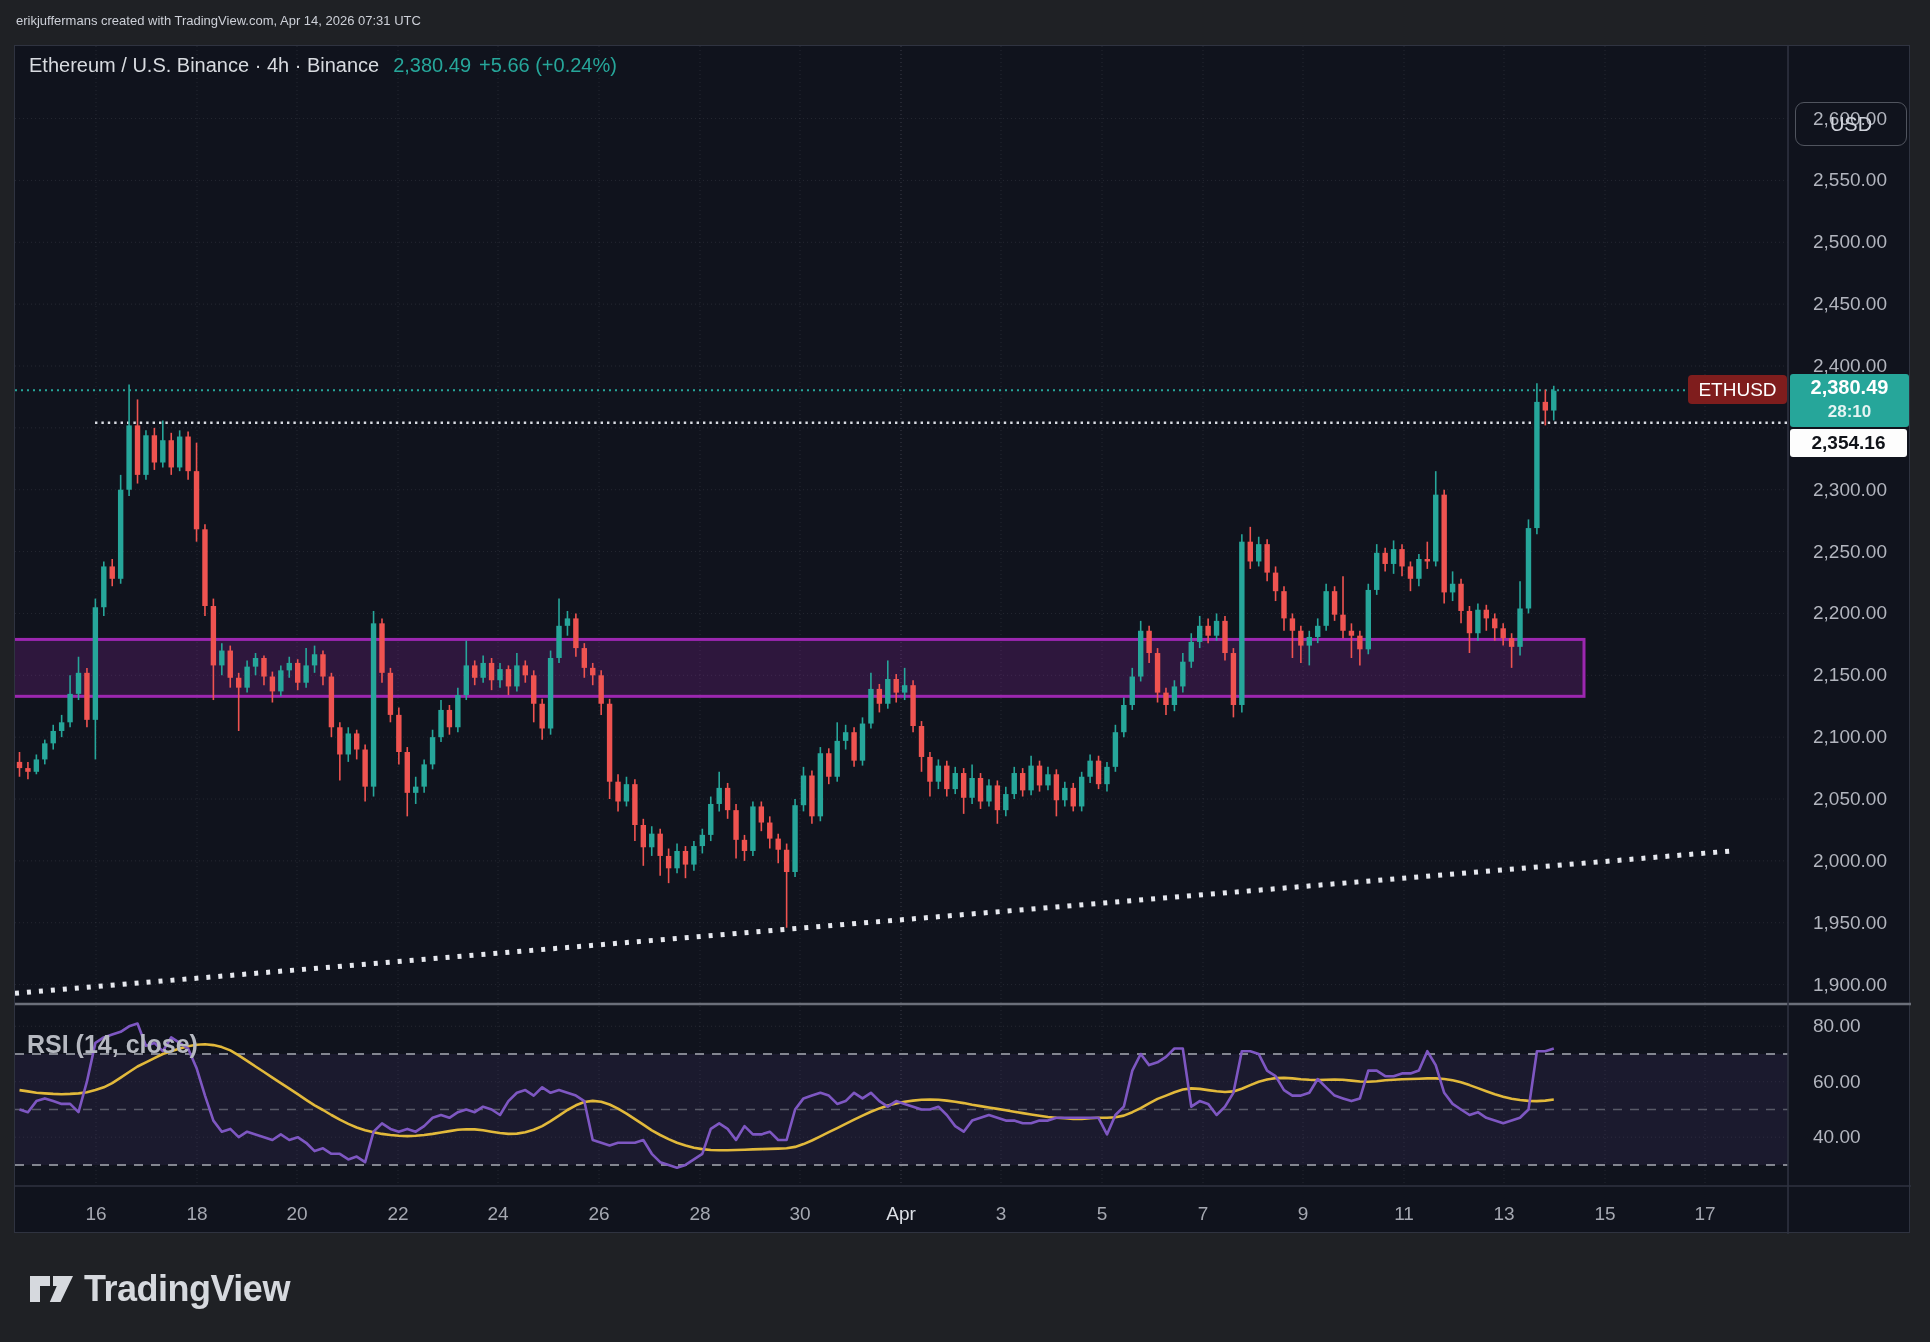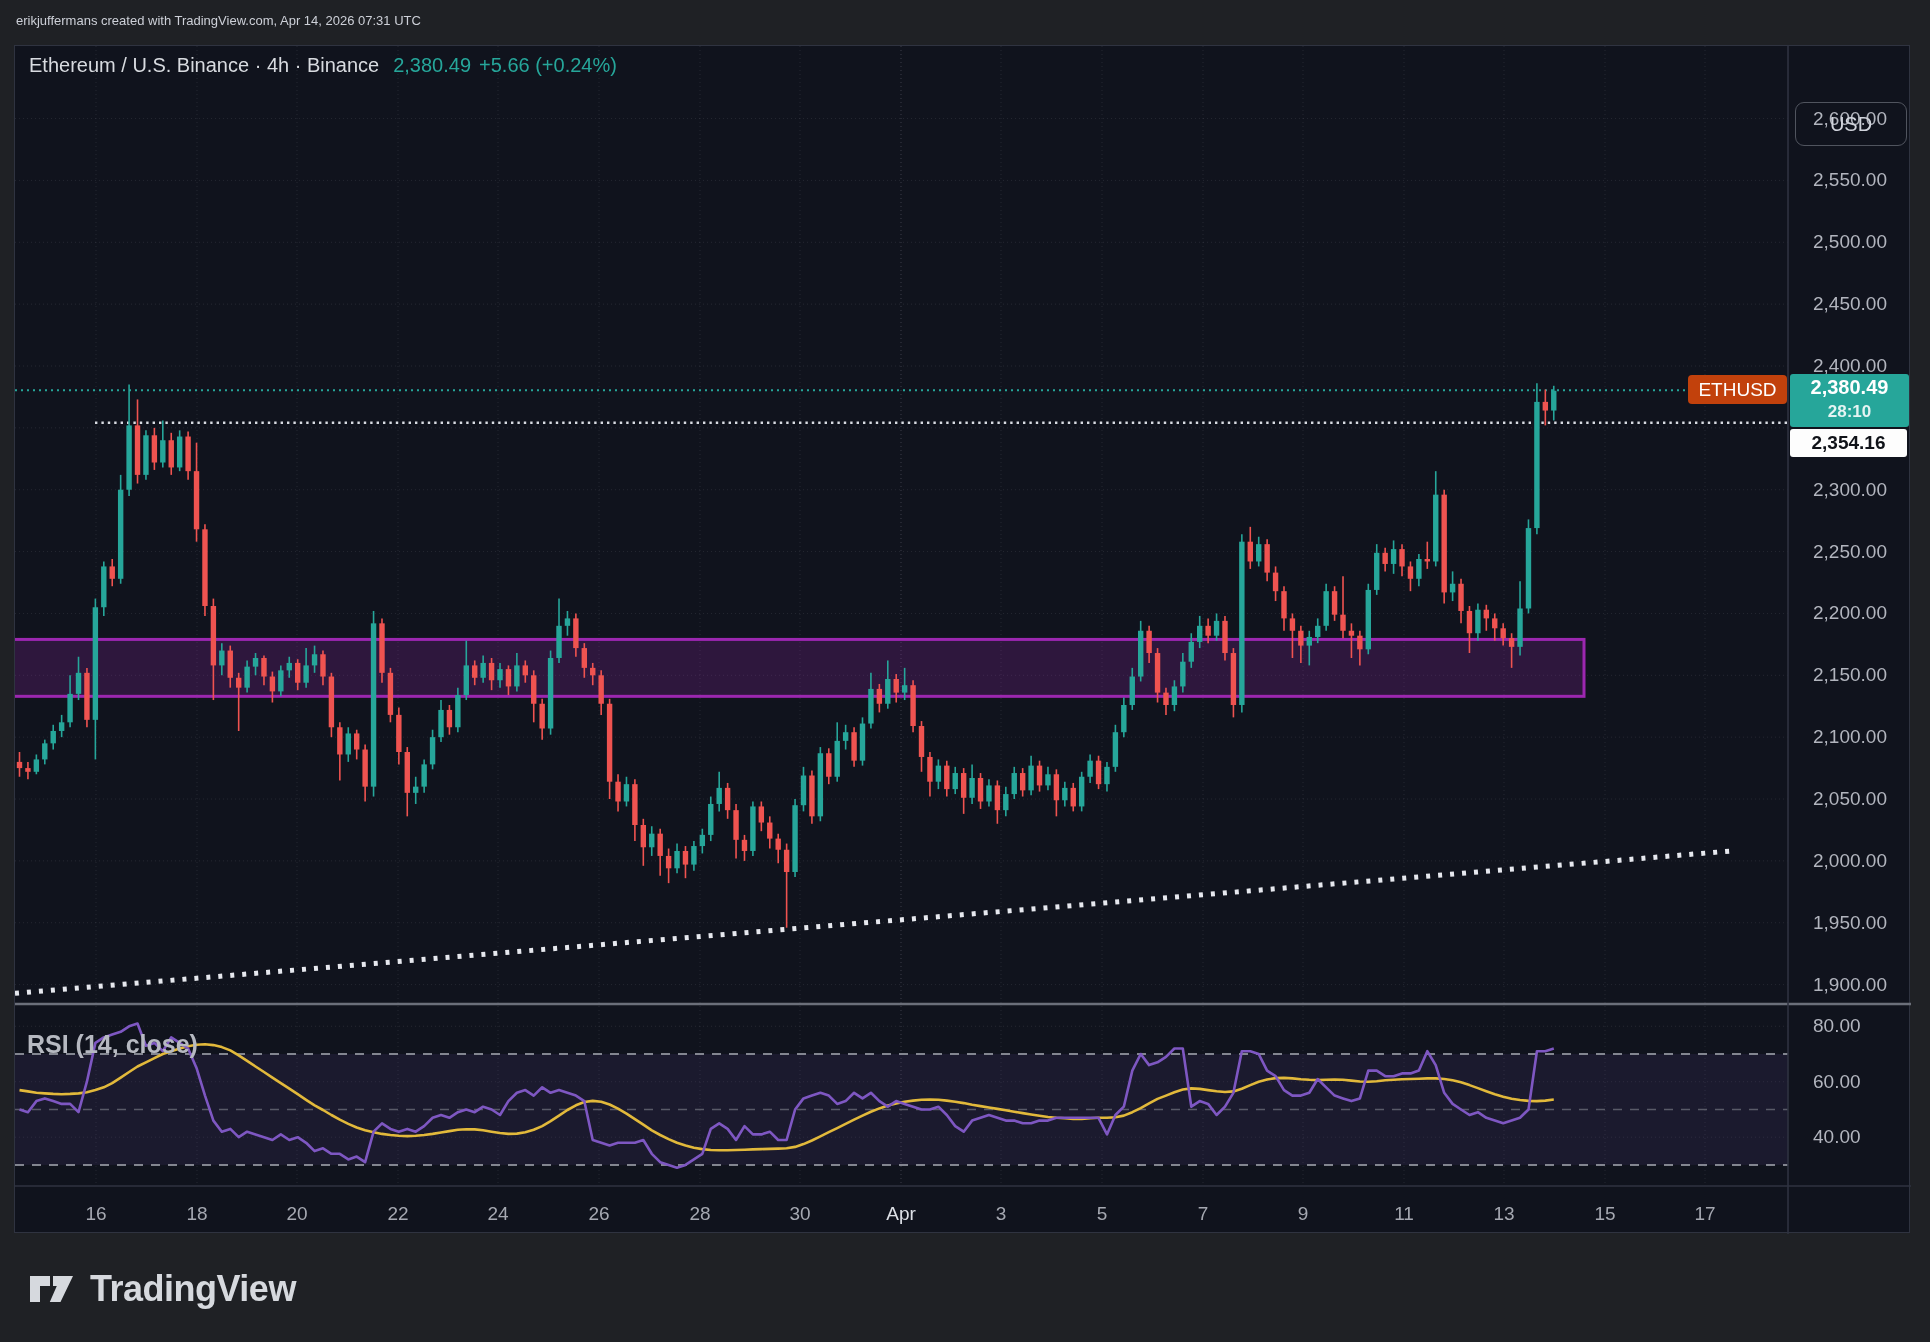--- a/index.html
+++ b/index.html
@@ -6,31 +6,31 @@
     font-family:"Liberation Sans",sans-serif;-webkit-font-smoothing:antialiased;overflow:hidden;}
   #attribution{position:absolute;left:16px;top:13px;font-size:13px;color:#cdd0d8;}
   #chart-frame{position:absolute;left:14px;top:45px;width:1896px;height:1188px;background:#10131d;
     border:1px solid #2f3340;box-sizing:border-box;}
   #chart-svg{position:absolute;left:0;top:0;}
   #symbol-header{position:absolute;left:14px;top:8px;font-size:20px;color:#d8dbe0;white-space:nowrap;}
   #symbol-header .quote{color:#26a69a;margin-left:14px;}
   #symbol-header .chg{color:#26a69a;margin-left:8px;text-align:center;}
   #rsi-title{position:absolute;left:12px;top:984px;font-size:25px;color:#b6b9c1;font-weight:bold;}
   .ax-marker{position:absolute;box-sizing:border-box;text-align:center;}
-  #ethusd-tag{left:1673px;top:329px;width:99px;height:29px;background:#c2410c;border-radius:4px;
+  #ethusd-tag{left:1673px;top:329px;width:99px;height:29px;background:#7f1d1d;border-radius:4px;
     color:#fff;font-size:19px;line-height:29px;}
   #last-price-box{left:1775px;top:328px;width:119px;height:53px;background:#26a69a;border-radius:3px;color:#fff;}
   #last-price-box .px{font-size:20px;line-height:27px;font-weight:bold;}
   #last-price-box .cd{font-size:17px;line-height:22px;color:rgba(255,255,255,.88);font-weight:bold;}
   #alert-price-box{left:1775px;top:383px;width:117px;height:28px;background:#fdfdfd;border-radius:3px;
     color:#101319;font-size:19px;line-height:28px;font-weight:bold;}
   #usd-button{position:absolute;left:1780px;top:12px;width:112px;height:44px;border:1px solid #50545e;
     border-radius:9px;color:#d1d4dc;font-size:20px;line-height:42px;text-align:center;box-sizing:border-box;
     background:transparent;cursor:pointer;margin-top:44px;}
-  #tv-logo{position:absolute;left:30px;top:1268px;display:flex;align-items:center;gap:14px;color:#d6d9de;}
+  #tv-logo{position:absolute;left:30px;top:1268px;display:flex;align-items:center;gap:8px;color:#d6d9de;}
   #tv-logo .word{font-size:36px;font-weight:bold;letter-spacing:-0.5px;}
   svg text{font-family:"Liberation Sans",sans-serif;}
   .axlbl{fill:#b2b5be;font-size:19px;}
   .dtlbl{fill:#a5a8b1;font-size:19px;}
   .dtlbl.major{fill:#dde0e6;}
 </style>
 </head>
 <body>
 
 <div id="attribution">erikjuffermans created with TradingView.com, Apr 14, 2026 07:31 UTC</div>

